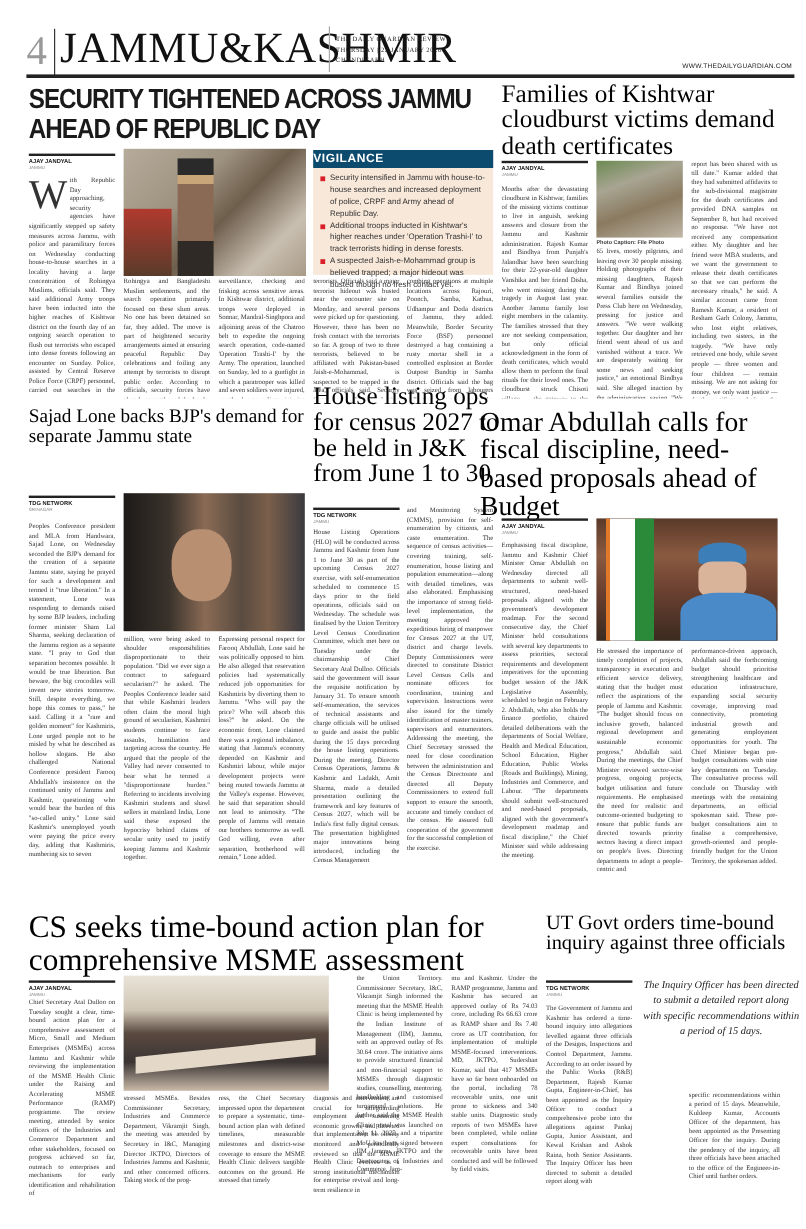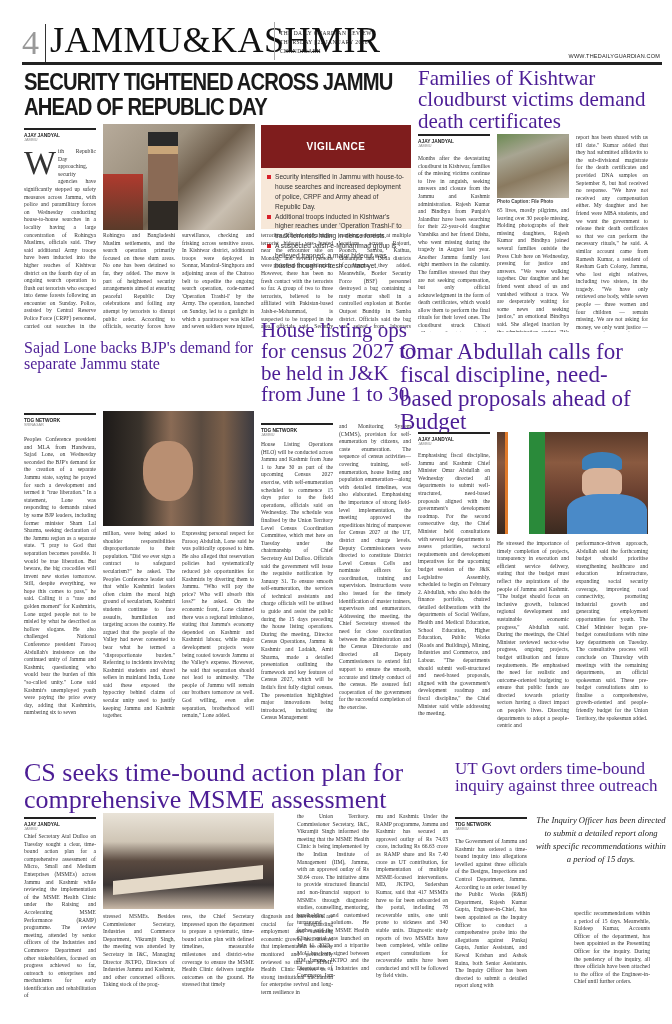--- a/index.html
+++ b/index.html
@@ -6,29 +6,29 @@
 body{width:672px;height:1024px;background:#fff;font-family:"DejaVu Serif",serif;color:#222;overflow:hidden;position:relative}
 .abs{position:absolute}
 .mast-num{left:22px;top:26px;font-size:34px;color:#999;font-family:"Liberation Serif",serif;line-height:1}
 .mast-bar{left:45px;top:24px;width:1px;height:40px;background:#333}
 .mast-title{left:50px;top:22px;font-family:"Liberation Serif",serif;font-size:36px;letter-spacing:0.5px;line-height:1;color:#111}
 .mast-meta{left:274px;top:22px;width:1px;height:38px;background:#aaa}
 .mast-info{left:280px;top:29px;font-size:5.5px;line-height:1.6;font-family:"Liberation Serif",serif;letter-spacing:.4px}
 .mast-url{right:12px;top:53px;font-size:5.5px;font-family:"Liberation Sans",sans-serif;letter-spacing:.2px}
 .mast-rule{left:22px;top:62px;width:640px;height:3px;background:#222}
 .head-cond{font-family:"Liberation Sans",sans-serif;font-weight:bold;font-size:23px;line-height:1.08;letter-spacing:-1px;transform:scaleX(0.88);transform-origin:left top;color:#1a1a1a}
-.head-serif{font-family:"Liberation Serif",serif;color:#4c1d95;line-height:1.02}
+.head-serif{font-family:"Liberation Serif",serif;color:#000000;line-height:1.02}
 .byline{border-top:2px solid #222;padding-top:3px}
 .byline .n{font-size:4.8px;font-family:"Liberation Sans",sans-serif;font-weight:bold}
 .byline .l{font-size:3.8px;color:#888;font-family:"Liberation Sans",sans-serif}
 .col{font-size:5.6px;line-height:1.36;text-align:justify;color:#333;font-family:"Liberation Serif",serif;overflow:hidden}
 .dropcap{float:left;font-size:34px;line-height:0.9;margin-right:2px;font-family:"Liberation Serif",serif}
 .photo{overflow:hidden}
 .vig{background:#f7e8d9}
-.vig-h{background:#7f1d1d;color:#fff;font-family:"Liberation Sans",sans-serif;font-weight:bold;font-size:10px;text-align:center;padding:16px 0;letter-spacing:.5px}
+.vig-h{background:#0c4a6e;color:#fff;font-family:"Liberation Sans",sans-serif;font-weight:bold;font-size:10px;text-align:left;padding:2px 0;letter-spacing:.5px}
 .vig ul{list-style:none;padding:4px 6px 4px 6px}
 .vig li{font-family:"Liberation Sans",sans-serif;font-size:6.6px;line-height:1.5;padding-left:8px;position:relative;color:#333}
 .vig li:before{content:"";position:absolute;left:0;top:3px;width:4px;height:4px;background:#d81f2a}
 .caption{font-size:4.6px;font-family:"Liberation Sans",sans-serif;font-weight:bold;color:#444}
 .pull{font-family:"Liberation Serif",serif;font-style:italic;font-size:8.6px;line-height:1.5;text-align:center;color:#222}
 </style>
 </head>
 <body>
 
 <div class="abs mast-num">4</div>
@@ -122,20 +122,20 @@
 <div class="abs col" style="left:24px;top:833px;width:72px;height:185px">Chief Secretary Atal Dulloo on Tuesday sought a clear, time-bound action plan for a comprehensive assessment of Micro, Small and Medium Enterprises (MSMEs) across Jammu and Kashmir while reviewing the implementation of the MSME Health Clinic under the Raising and Accelerating MSME Performance (RAMP) programme. The review meeting, attended by senior officers of the Industries and Commerce Department and other stakeholders, focused on progress achieved so far, outreach to enterprises and mechanisms for early identification and rehabilitation of</div>
 <div class="abs photo" style="left:103px;top:813px;width:171px;height:96px;background:linear-gradient(180deg,#e9e3d8 0%,#cfc5b5 30%,#5a4a40 50%,#3a3433 75%,#c9b9a8 100%)">
   <div style="position:absolute;left:10px;top:60px;width:150px;height:14px;background:#e4d9c8;transform:skewY(-6deg)"></div>
 </div>
 <div class="abs col" style="left:103px;top:913px;width:72px;height:105px">stressed MSMEs. Besides Commissioner Secretary, Industries and Commerce Department, Vikramjit Singh, the meeting was attended by Secretary in I&amp;C, Managing Director JKTPO, Directors of Industries Jammu and Kashmir, and other concerned officers. Taking stock of the prog-</div>
 <div class="abs col" style="left:182px;top:913px;width:72px;height:105px">ress, the Chief Secretary impressed upon the department to prepare a systematic, time-bound action plan with defined timelines, measurable milestones and district-wise coverage to ensure the MSME Health Clinic delivers tangible outcomes on the ground. He stressed that timely</div>
 <div class="abs col" style="left:261px;top:913px;width:72px;height:105px">diagnosis and intervention are crucial for safeguarding employment and sustaining economic growth, and directed that implementation be closely monitored and periodically reviewed so that the MSME Health Clinic evolves as a strong institutional mechanism for enterprise revival and long-term resilience in</div>
 <div class="abs col" style="left:297px;top:813px;width:72px;height:205px">the Union Territory. Commissioner Secretary, I&amp;C, Vikramjit Singh informed the meeting that the MSME Health Clinic is being implemented by the Indian Institute of Management (IIM), Jammu, with an approved outlay of Rs 30.64 crore. The initiative aims to provide structured financial and non-financial support to MSMEs through diagnostic studies, counselling, mentoring, handholding and customised turnaround solutions. He further said the MSME Health Clinic portal was launched on July 11, 2025, and a tripartite MoU has been signed between IIM Jammu, JKTPO and the Directorates of Industries and Commerce, Jam-</div>
 <div class="abs col" style="left:376px;top:813px;width:72px;height:205px">mu and Kashmir. Under the RAMP programme, Jammu and Kashmir has secured an approved outlay of Rs 74.03 crore, including Rs 66.63 crore as RAMP share and Rs 7.40 crore as UT contribution, for implementation of multiple MSME-focused interventions. MD, JKTPO, Sudershan Kumar, said that 417 MSMEs have so far been onboarded on the portal, including 78 recoverable units, one unit prone to sickness and 340 stable units. Diagnostic study reports of two MSMEs have been completed, while online expert consultations for recoverable units have been conducted and will be followed by field visits.</div>
 
-<div class="abs head-serif" style="left:455px;top:760px;width:210px;font-size:17px">UT Govt orders time-bound inquiry against three outreach</div>
+<div class="abs head-serif" style="left:455px;top:760px;width:210px;font-size:17px">UT Govt orders time-bound inquiry against three officials</div>
 <div class="abs byline" style="left:455px;top:817px;width:72px">
   <div class="n">TDG NETWORK</div>
   <div class="l">JAMMU</div>
 </div>
 <div class="abs col" style="left:455px;top:838px;width:72px;height:180px">The Government of Jammu and Kashmir has ordered a time-bound inquiry into allegations levelled against three officials of the Designs, Inspections and Control Department, Jammu. According to an order issued by the Public Works (R&amp;B) Department, Rajesh Kumar Gupta, Engineer-in-Chief, has been appointed as the Inquiry Officer to conduct a comprehensive probe into the allegations against Pankaj Gupta, Junior Assistant, and Kewal Krishan and Ashok Raina, both Senior Assistants. The Inquiry Officer has been directed to submit a detailed report along with</div>
 <div class="abs pull" style="left:536px;top:814px;width:130px">The Inquiry Officer has been directed to submit a detailed report along with specific recommendations within a period of 15 days.</div>
 <div class="abs col" style="left:574px;top:910px;width:76px;height:110px">specific recommendations within a period of 15 days. Meanwhile, Kuldeep Kumar, Accounts Officer of the department, has been appointed as the Presenting Officer for the inquiry. During the pendency of the inquiry, all three officials have been attached to the office of the Engineer-in-Chief until further orders.</div>
 
 </body></html>

